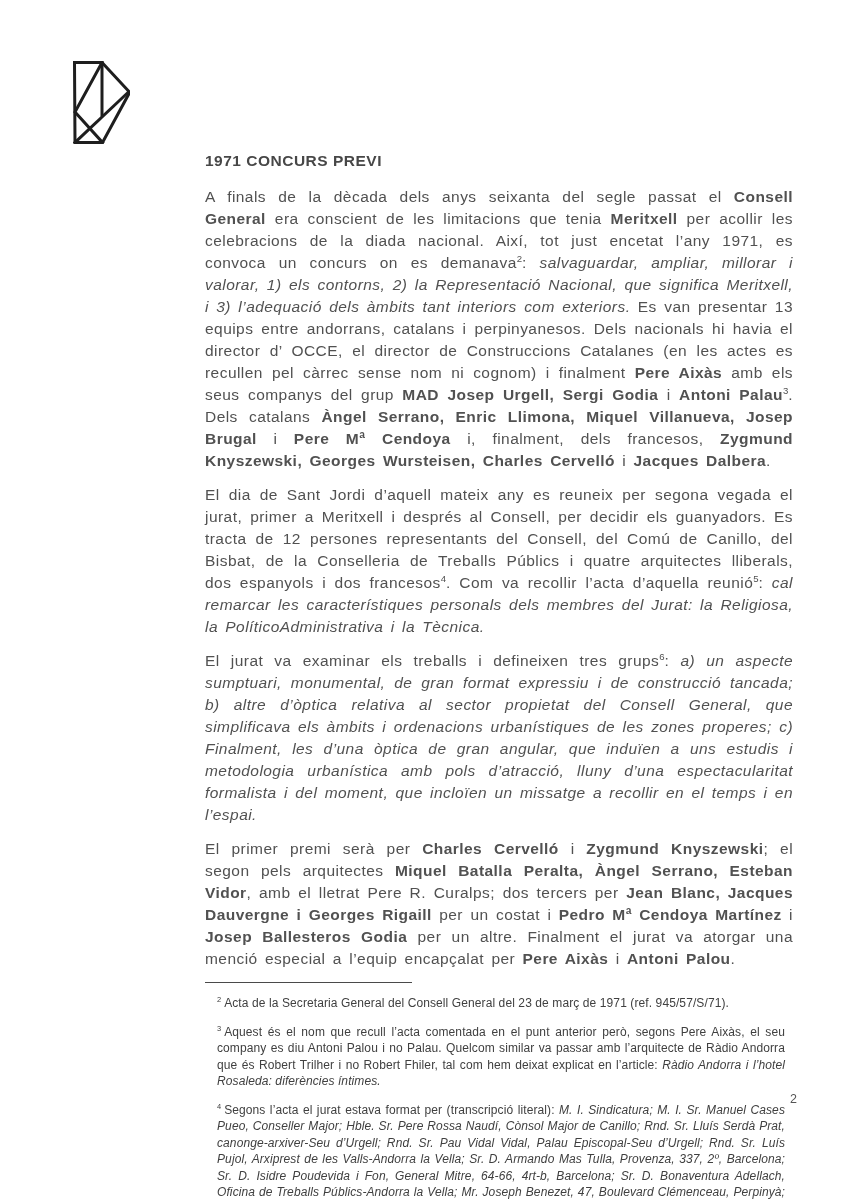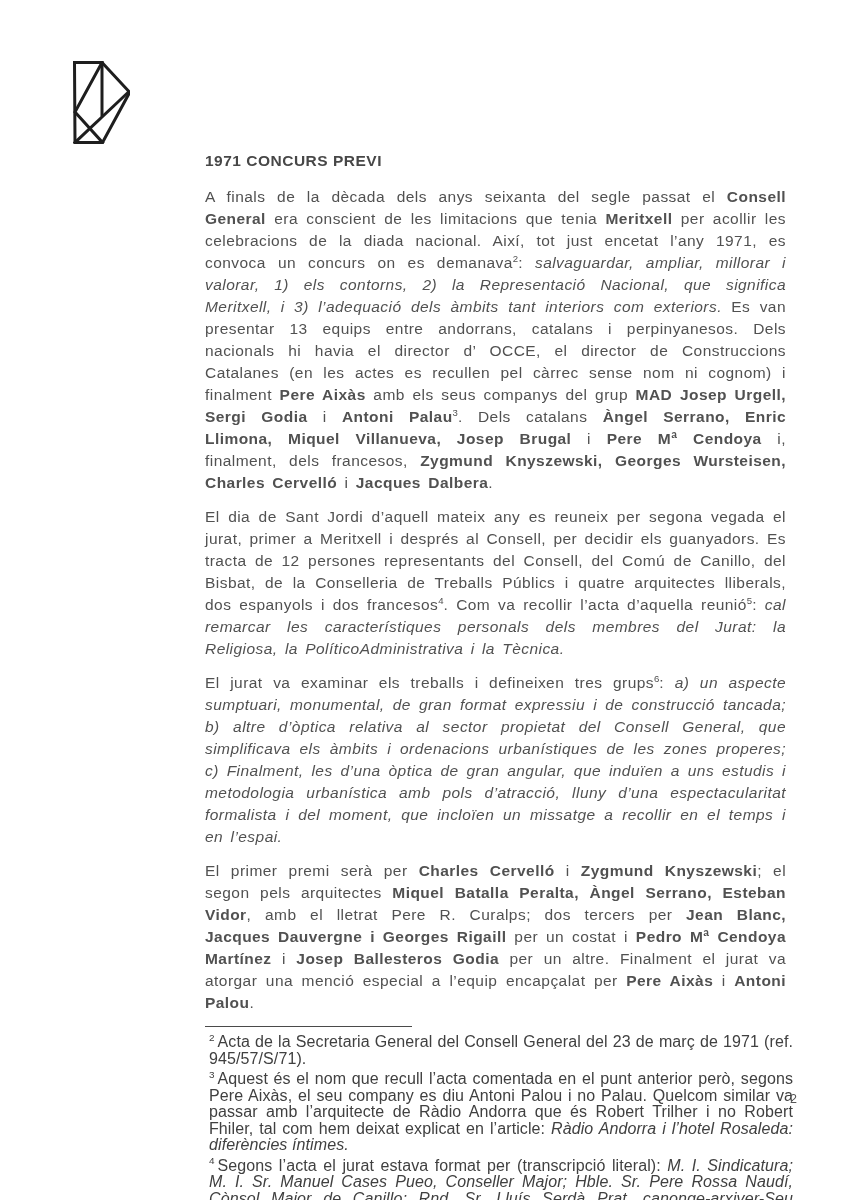--- a/index.html
+++ b/index.html
@@ -18,40 +18,40 @@
     color:#515151;
   }
   .doc-title{
     font-size:15.5px;font-weight:bold;color:#474747;
     letter-spacing:.5px;line-height:22px;margin:0 0 14px 0;
   }
   .para{
     font-size:15.5px;line-height:22px;
     letter-spacing:.45px;word-spacing:2.6px;
     text-align:justify;
-    margin:0 11px 12px 0;
+    margin:0 4px 12px 0;
   }
   .rb{font-weight:bold;}
   .ri{font-style:italic;}
   sup{
     font-size:.62em;line-height:0;vertical-align:super;
     letter-spacing:0;word-spacing:0;
   }
   .footnotes{
     margin-top:8px;color:#404040;
   }
   .fn-sep{
     border:none;border-top:1.5px solid #4a4a4a;
     width:207px;margin:0 0 7px 0;
   }
   .footnote{
-    font-size:16px;line-height:16.5px;
+    font-size:12px;line-height:16.5px;
     letter-spacing:.1px;
     text-align:justify;
-    margin:4px;
+    margin:12px;
   }
   .footnote sup{margin-right:3px;}
   .page-number{
     position:absolute;left:205px;top:1092px;width:592px;
     text-align:right;font-size:12.5px;color:#555555;
   }
 </style>
 </head>
 <body>
 

